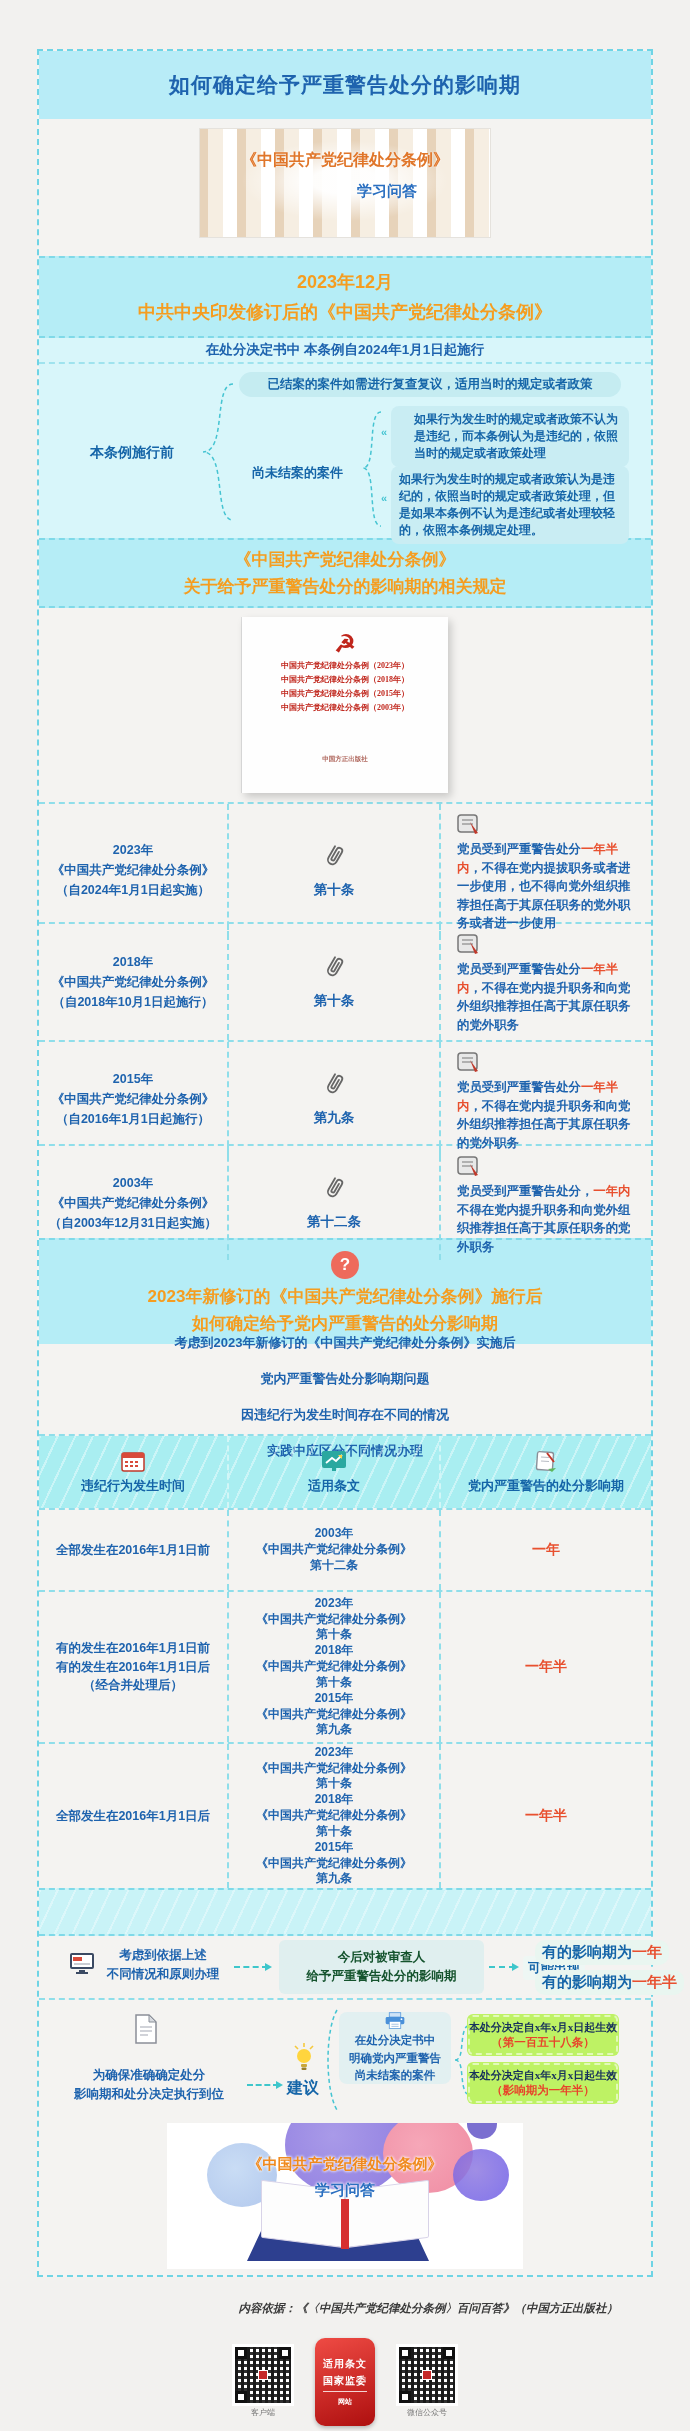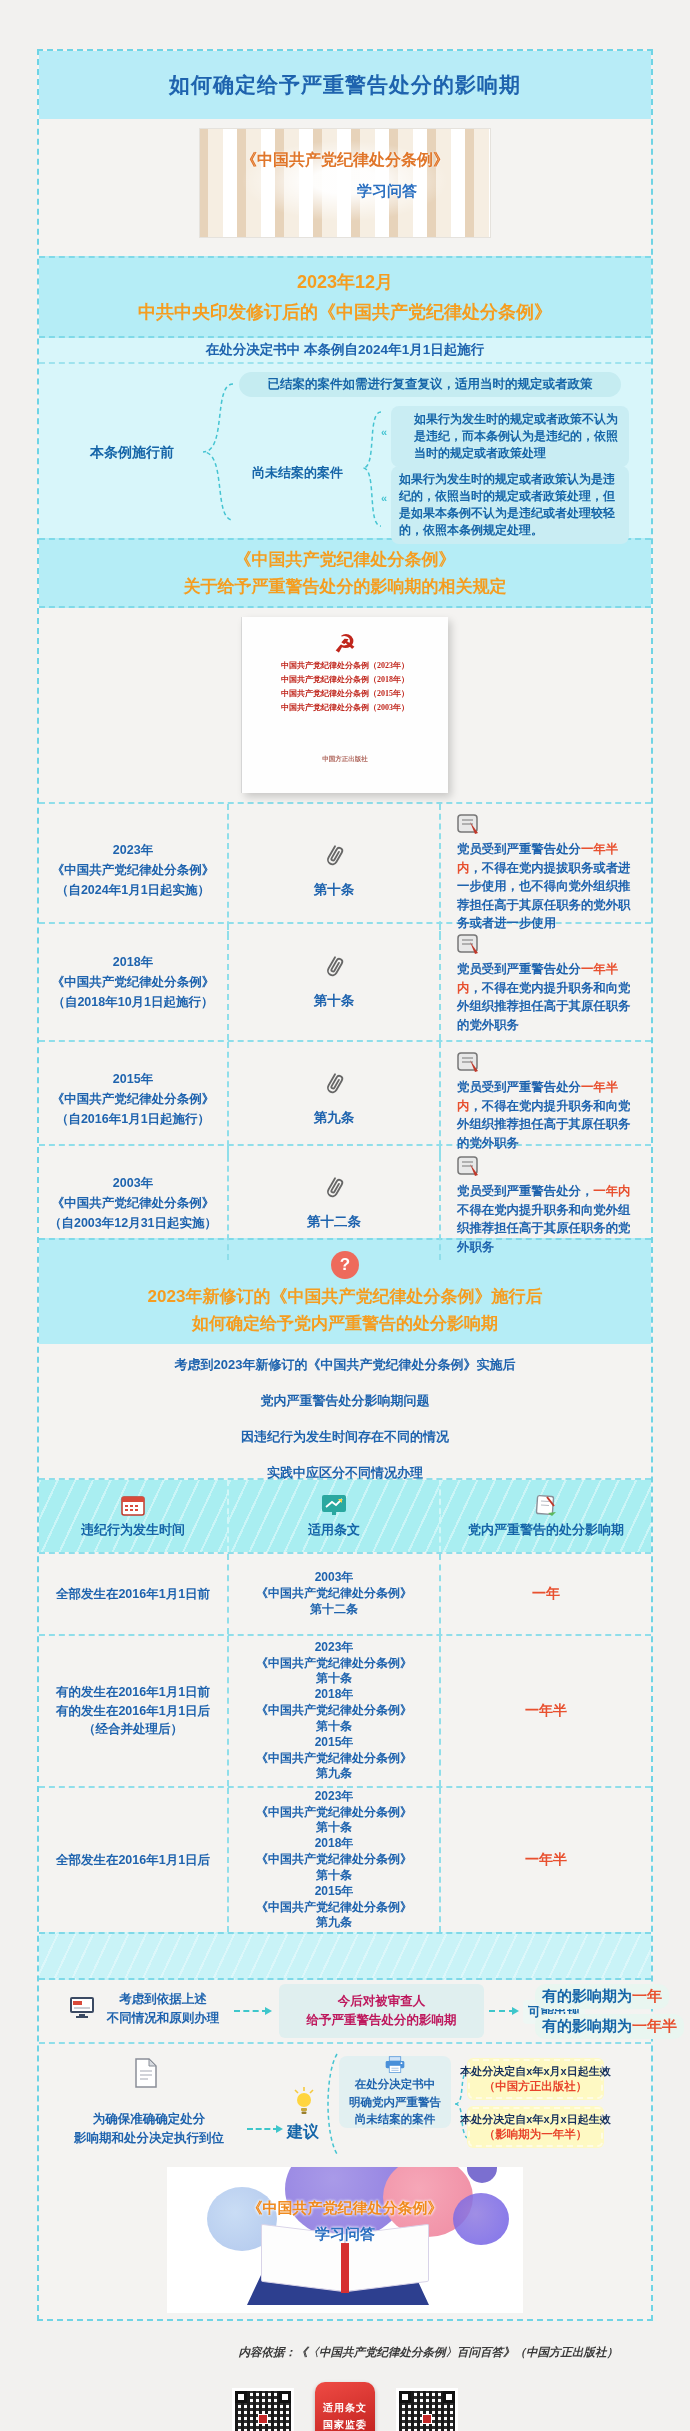--- a/index.html
+++ b/index.html
@@ -70,21 +70,21 @@
   
   .question { height:106px; background:#b5edf6; border-top:2px dashed #7fd9e8;
     display:flex; flex-direction:column; align-items:center; justify-content:center; gap:4px; padding-top:2px; }
   .q-ic { width:28px; height:28px; border-radius:50%; background:#ee6a5c; color:#fff; font-size:17px;
     text-align:center; line-height:28px; position:relative; margin-bottom:2px; }
   .q-ic::after { content:""; position:absolute; left:5px; bottom:-4px; border:5px solid transparent; border-top:6px solid #ee6a5c; }
   .q-ic::before { content:"?"; }
   .question .ql { color:#f59d20; font-size:17px; }
 
   
-  .consider { height:136px; border-bottom:2px dashed #8fdeea; display:flex; flex-direction:column; align-items:center; justify-content:center; gap:16px; }
+  .consider { height:92px; border-bottom:2px dashed #8fdeea; display:flex; flex-direction:column; align-items:center; justify-content:center; gap:16px; }
   .consider .cl { color:#1e63ae; font-size:13px; line-height:1.55; }
 
   
   .sc-head { height:72px; display:grid; grid-template-columns:190px 212px 1fr;
     background:#a9eef1; }
   .sc-head > div { display:flex; flex-direction:column; align-items:center; justify-content:center; gap:5px;
     border-right:2px dashed #d2f6f7; color:#1565a8; font-size:13px;
     background:repeating-linear-gradient(115deg, rgba(255,255,255,.4) 0 2px, transparent 2px 16px); }
   .sc-head > div:last-child { border-right:none; }
   .sc-row { display:grid; grid-template-columns:190px 212px 1fr; border-top:2px dashed #8fdeea; }
@@ -97,32 +97,32 @@
 
   .sep-band { height:48px; background:#c9f3f7; border-top:2px dashed #7fd9e8; border-bottom:2px dashed #7fd9e8;
     background-image:repeating-linear-gradient(115deg, rgba(255,255,255,.35) 0 2px, transparent 2px 16px); }
 
   
   .flow1 { position:relative; height:62px; }
   .flow2 { position:relative; height:118px; border-top:2px dashed #8fdeea; }
   .f-text { position:absolute; color:#1e63ae; font-size:12.5px; text-align:center; line-height:1.5; }
   .arrow { position:absolute; height:0; border-top:2px dashed #3ec6cb; }
   .arrow::after { content:""; position:absolute; right:-8px; top:-5px; border:4px solid transparent; border-left:7px solid #3ec6cb; }
-  .flow-box { position:absolute; background:#e0efef; border-radius:6px; color:#be185d; font-size:12.5px;
+  .flow-box { position:absolute; background:#e0efef; border-radius:6px; color:#14532d; font-size:12.5px;
     text-align:center; line-height:1.5; display:flex; flex-direction:column; justify-content:center; }
   .trigger { position:absolute; color:#1565a8; font-size:13px; background:#eef7f4; border-radius:4px; padding:3px 5px; }
   .outcome { position:absolute; left:496px; background:#e9f6f0; border-radius:10px; padding:3px 7px;
     color:#1565a8; font-size:15px; white-space:nowrap; }
   .sug-label { position:absolute; color:#1565a8; font-size:16px; }
   .print-box { position:absolute; left:300px; top:12px; width:112px; height:72px; background:#e2f0f1; border-radius:8px;
     display:flex; flex-direction:column; align-items:center; justify-content:center; gap:0;
     color:#1e63ae; font-size:11.5px; line-height:1.5; }
-  .blue-box { position:absolute; left:428px; width:137px; height:42px; background:#fef9c3; border-radius:6px;
+  .blue-box { position:absolute; left:428px; width:152px; height:42px; background:#bef264; border-radius:6px;
     outline:2px dashed rgba(255,255,255,.55); outline-offset:-3px;
-    display:flex; flex-direction:column; align-items:center; justify-content:center; }
+    display:flex; flex-direction:column; align-items:center; justify-content:center;font-family:Liberation Serif, serif; }
   .blue-box .b1 { color:#17315c; font-size:11px; white-space:nowrap; }
   .blue-box .b2 { color:#e8432a; font-size:11.5px; }
 
   
   .illu-sec { height:159px; display:flex; align-items:center; justify-content:center; }
   .illu { position:relative; width:356px; height:146px; background:#fff; overflow:hidden; }
   .blob { position:absolute; border-radius:50%; }
   .bk-base { position:absolute; left:80px; bottom:8px; width:182px; height:0;
     border-bottom:30px solid #2d3f8f; border-left:14px solid transparent; border-right:14px solid transparent; }
   .bk-page { position:absolute; bottom:26px; width:84px; height:58px; background:#fdfdfd; border:1px solid #d8d3e8; }
@@ -495,21 +495,21 @@
         </svg>
         <div>在处分决定书中</div>
         <div>明确党内严重警告</div>
         <div>尚未结案的案件</div>
       </div>
       <svg width="16" height="84" viewBox="0 0 16 84" style="position:absolute;left:414px;top:18px;">
         <path d="M2 42 C12 42 6 16 14 8 M2 42 C12 42 6 68 14 76" fill="none" stroke="#45c4d2" stroke-width="1.5" stroke-dasharray="4 3"></path>
       </svg>
       <div class="blue-box" style="top:14px;">
         <div class="b1">本处分决定自x年x月x日起生效</div>
-        <div class="b2">（中国方正出版社）</div>
+        <div class="b2">（第一百五十八条）</div>
       </div>
       <div class="blue-box" style="top:62px;">
         <div class="b1">本处分决定自x年x月x日起生效</div>
         <div class="b2">（影响期为一年半）</div>
       </div>
     </div>
 
     <div class="illu-sec">
       <div class="illu">
         <div class="blob" style="left:118px;top:-28px;width:120px;height:100px;background:radial-gradient(circle at 40% 40%,#a99ae8,#8e7ce0);"></div>

